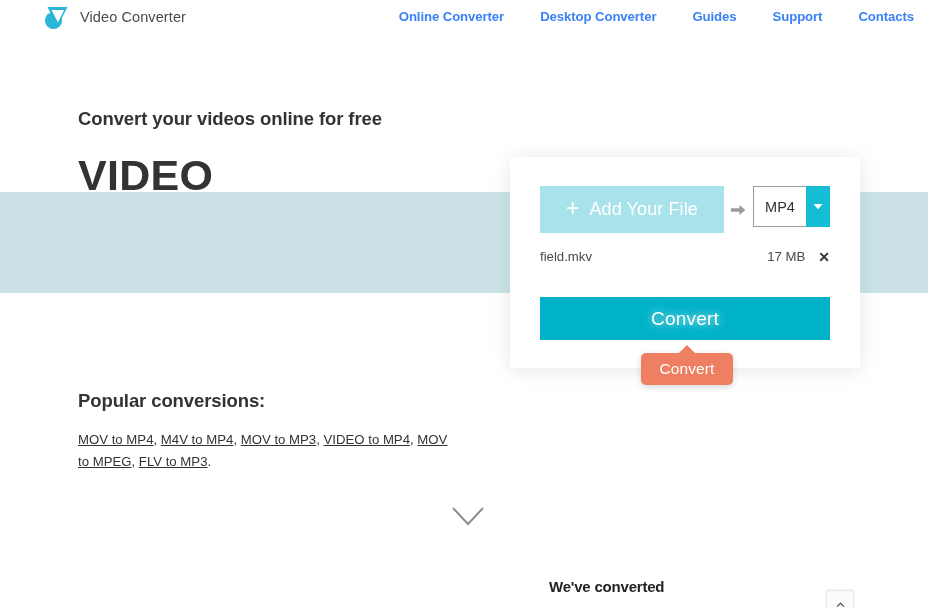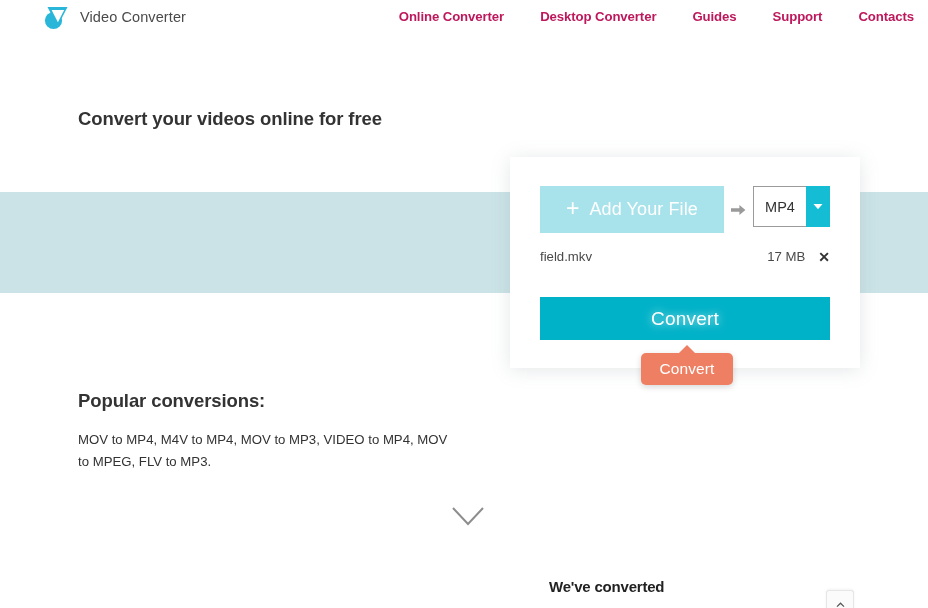--- a/index.html
+++ b/index.html
@@ -50,21 +50,21 @@
   .nav {
     display: flex;
     align-items: center;
     margin-left: auto;
     margin-right: 14px;
     gap: 0px;
   }
   .nav-item {
     font-size: 13.2px;
     font-weight: bold;
-    color: #be185d;
+    color: #3b82f6;
     white-space: nowrap;
     padding: 4px 0;
     margin-left: 36px;
     cursor: pointer;
     letter-spacing: -0.1px;
   }
   .nav-item:first-child { margin-left: 0; }
 
   
   .band {
@@ -119,20 +119,21 @@
   }
   .popular-links {
     margin-top: 17px;
     font-size: 13.2px;
     line-height: 21.5px;
     color: #333333;
     width: 370px;
   }
   .popular-links a {
     color: #333333;
+    text-decoration: underline;
     cursor: pointer;
   }
 
   
   .scroll-chevron {
     position: absolute;
     left: 451px;
     top: 505px;
     width: 34px;
     height: 22px;
@@ -335,20 +336,21 @@
     <a class="nav-item">Support</a>
     <a class="nav-item">Contacts</a>
   </nav>
 </div>
 
 <div class="band"></div>
 
 <div class="hero">
   <p class="hero-kicker">Convert your videos online for free</p>
   <h1 class="hero-title">
+    <span>VIDEO</span>
   </h1>
 </div>
 
 <div class="popular">
   <h2 class="popular-title">Popular conversions:</h2>
   <div class="popular-links">
     <a>MOV to MP4</a><span>, </span><a>M4V to MP4</a><span>, </span><a>MOV to MP3</a><span>, </span><a>VIDEO to MP4</a><span>, </span><a>MOV to MPEG</a><span>, </span><a>FLV to MP3</a><span>.</span>
   </div>
 </div>
 

